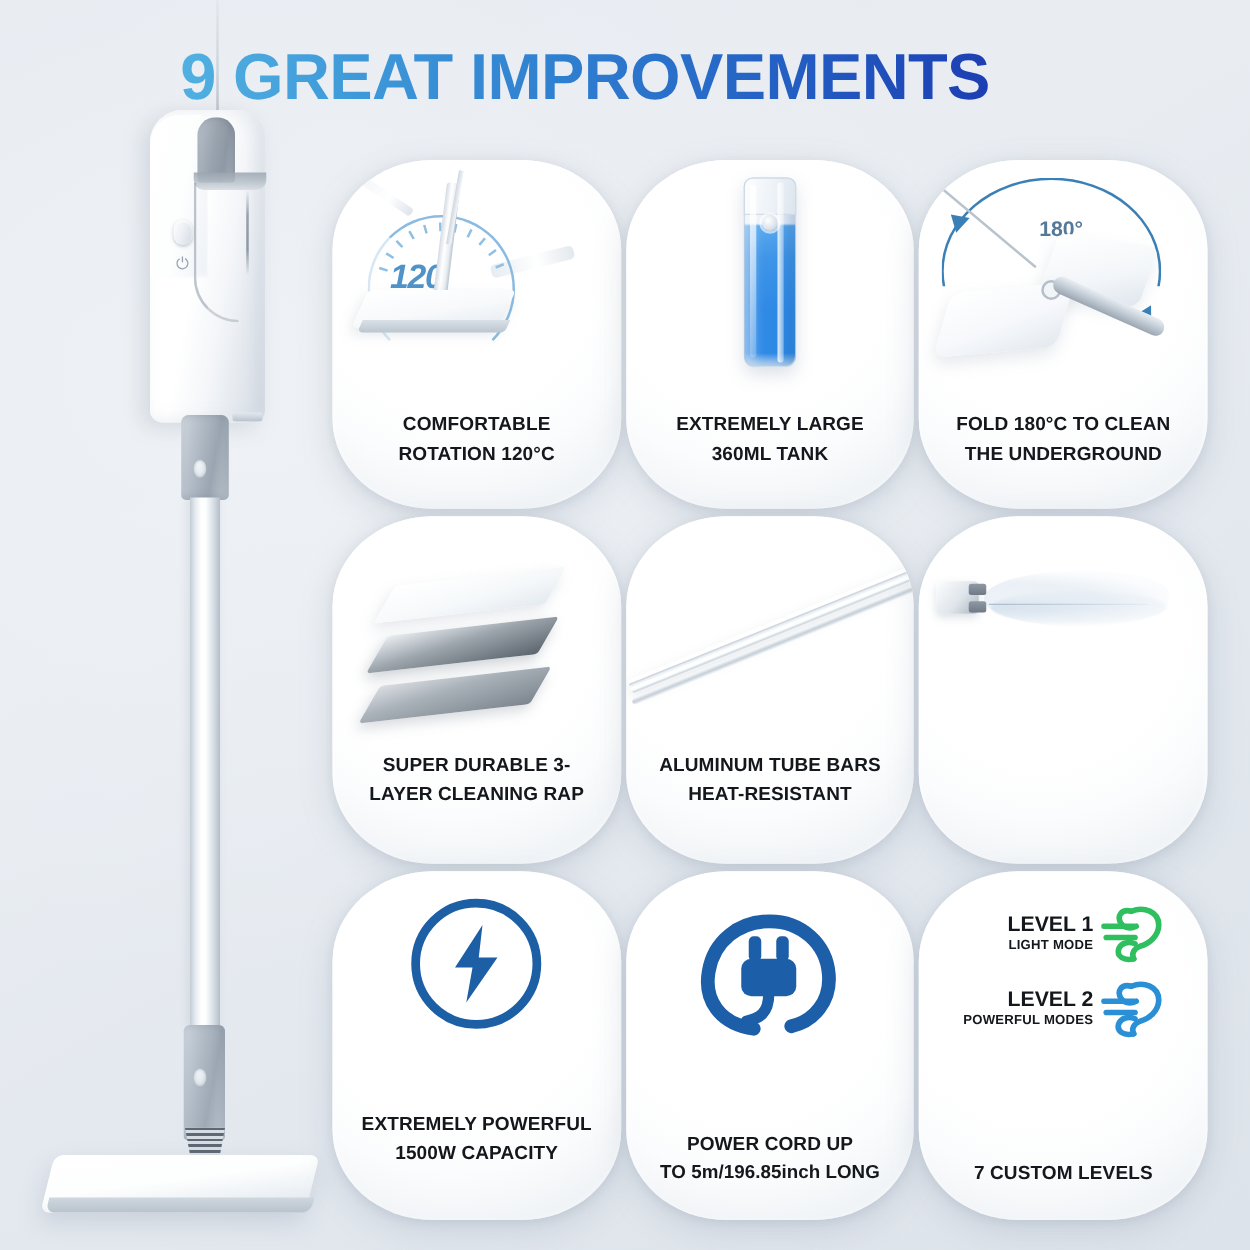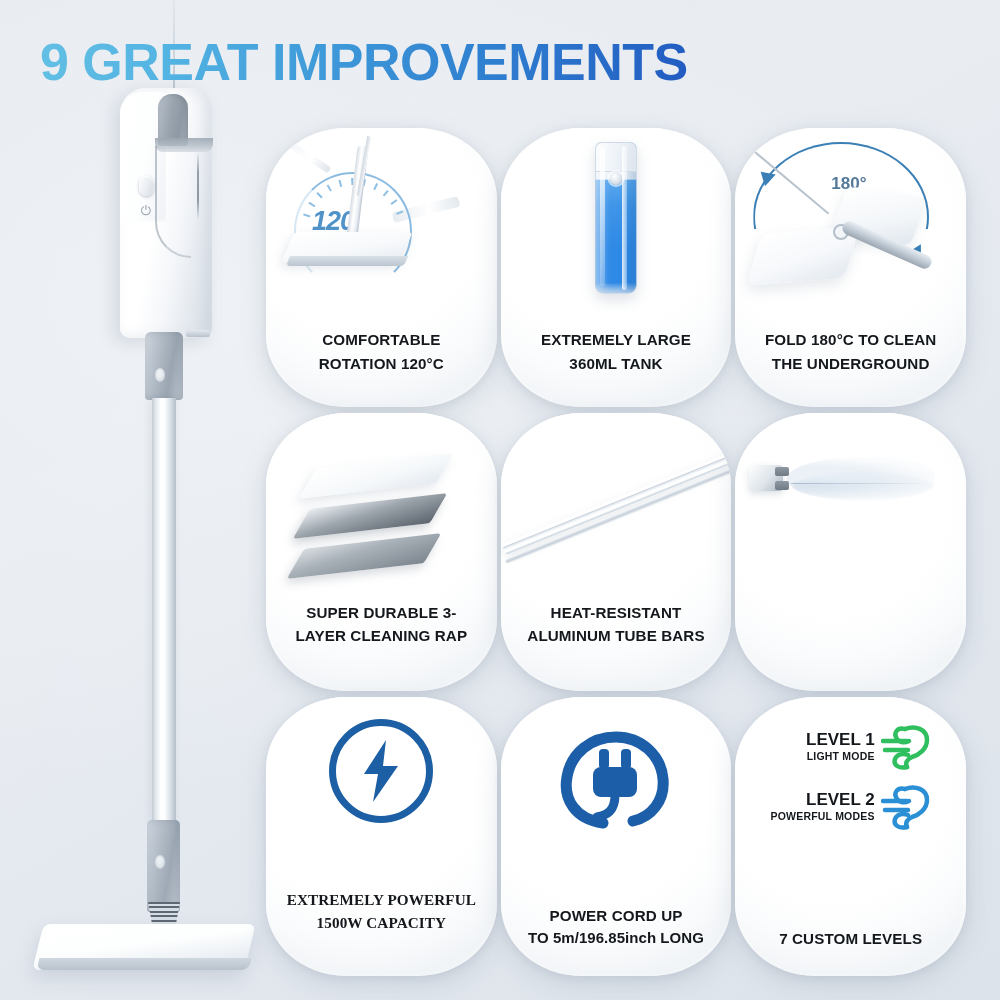--- a/index.html
+++ b/index.html
@@ -17,22 +17,22 @@
       linear-gradient(150deg, #e6eaf0 0%, #e9edf2 35%, #e2e7ee 70%, #dde3ea 100%);
     position: relative;
   }
 
   
   .title-wrap {
     position: absolute;
     top: 32px;
     left: 0;
     width: 936px;
+    text-align: center;
     z-index: 5;
-    margin-left: 40px;
   }
   .title {
     font-size: 52px;
     font-weight: 700;
     letter-spacing: -0.5px;
     font-family: "Liberation Sans", sans-serif;
     background: linear-gradient(95deg,
         #62bfe4 0%,
         #53b3e2 14%,
         #3f9ad9 30%,
@@ -313,21 +313,21 @@
     letter-spacing: 0.1px;
   }
   .cap-line.small {
     font-size: 15px;
     letter-spacing: 0.05px;
   }
 
   
   .cap-r1 { padding-bottom: 32px; }
   .cap-r2 { padding-bottom: 44px; }
-  .cap-r3 { padding-bottom: 42px; font-family: Liberation Serif, serif; }
+  .cap-r3 { padding-bottom: 42px; }
   .cap-r3-low { padding-bottom: 26px; }
 
   
   .mop-head-1 {
     position: absolute;
     left: 22px;
     top: 104px;
     width: 118px;
     height: 30px;
     background: linear-gradient(170deg,#ffffff 0%,#f7f9fb 55%,#e6ebf1 100%);
@@ -844,22 +844,22 @@
       <div class="cap-line">LAYER CLEANING RAP</div>
     </div>
   </div>
 
   <div class="card">
     <div class="card-visual">
       <div class="alu"></div>
       <div class="alu2"></div>
     </div>
     <div class="card-caption cap-r2">
+      <div class="cap-line">ALUMINUM TUBE BARS</div>
       <div class="cap-line">HEAT-RESISTANT</div>
-      <div class="cap-line">ALUMINUM TUBE BARS</div>
     </div>
   </div>
 
   <div class="card">
     <div class="card-visual">
       <div class="mist"></div>
       <div class="mist2"></div>
       <div class="mist-line"></div>
       <div class="nozzle"></div>
       <div class="nozzle-tip"></div>

